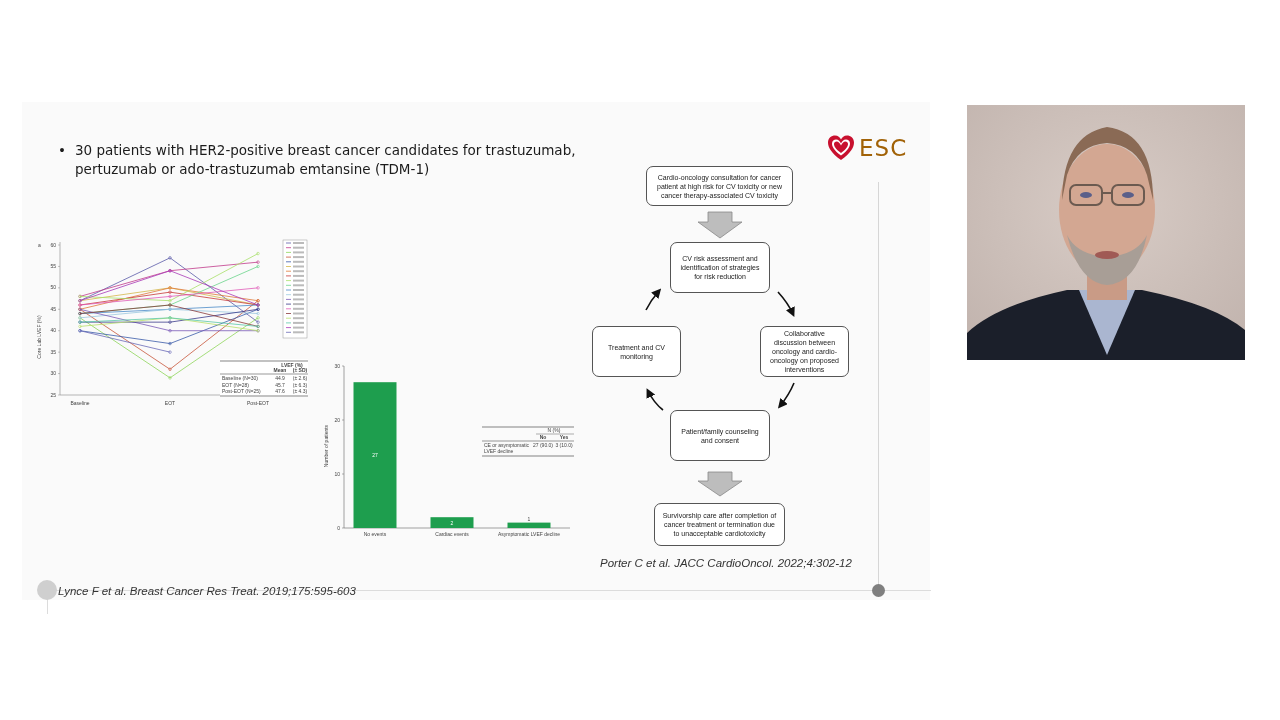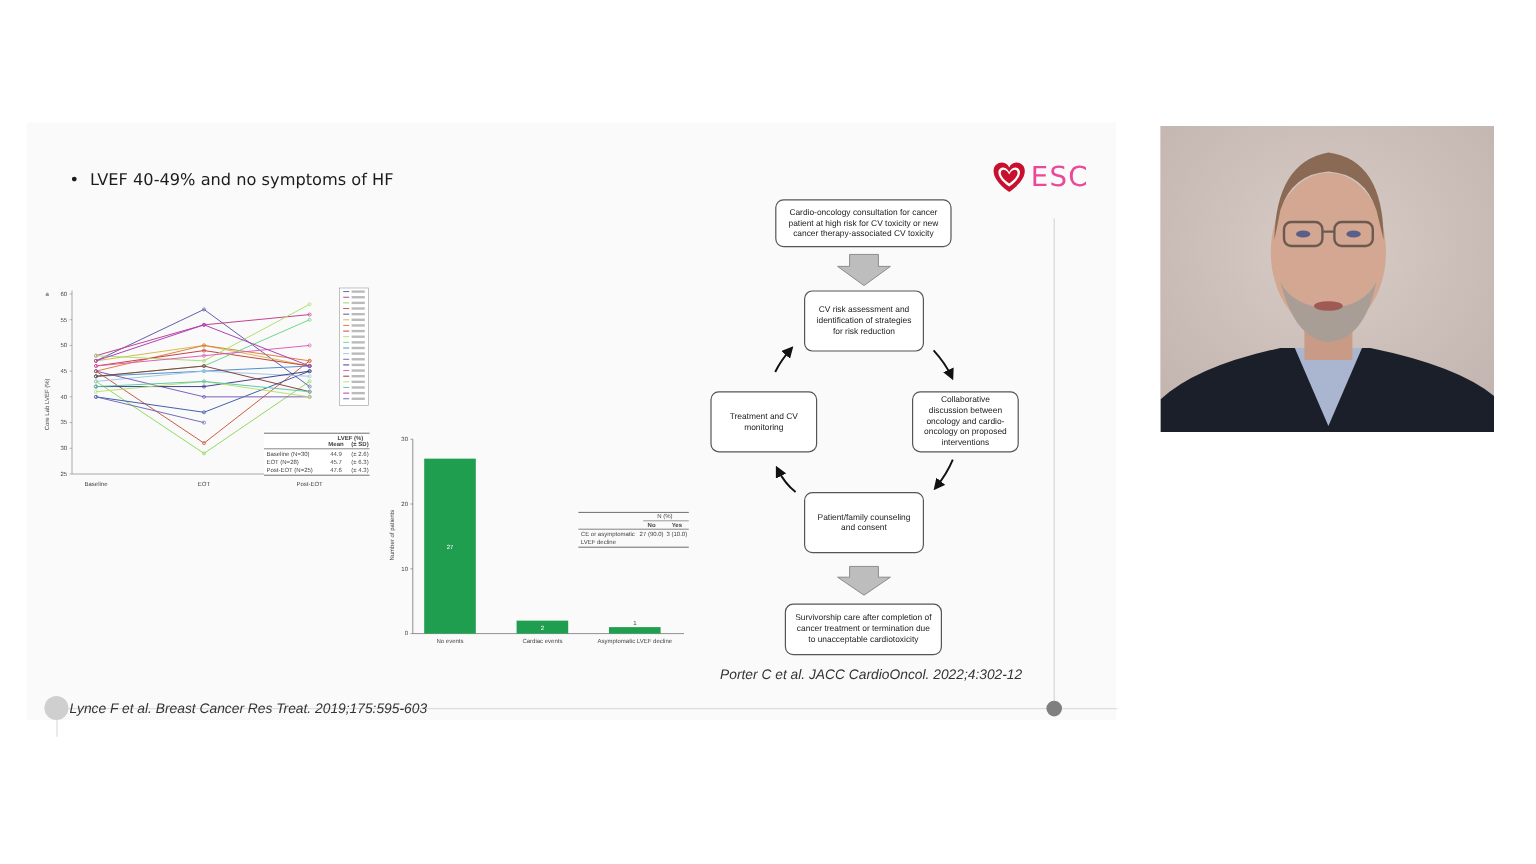--- a/index.html
+++ b/index.html
@@ -4,41 +4,41 @@
 <style>
   html, body { margin:0; padding:0; }
   body { width:1280px; height:720px; background:#ffffff; position:relative; overflow:hidden;
          font-family:"Liberation Sans", sans-serif; color:#222; }
   .slide { position:absolute; left:22px; top:102px; width:908px; height:498px; background:#fafafa; }
   .bullets { position:absolute; left:58px; top:141px; width:520px; font-family:"DejaVu Sans", sans-serif;
              font-size:13.5px; line-height:18.5px; color:#1c1c1c; margin:0; padding:0; list-style:none; }
   .bullets li { position:relative; padding-left:17px; }
   .bullets li::before { content:"•"; position:absolute; left:0; top:0; }
   .esc-logo { position:absolute; left:827px; top:134px; display:flex; align-items:center; gap:4px; }
-  .esc-logo .txt { font-family:"DejaVu Sans", sans-serif; font-size:23px; color:#ec4899; letter-spacing:1px; }
+  .esc-logo .txt { font-family:"DejaVu Sans", sans-serif; font-size:23px; color:#a16207; letter-spacing:1px; }
   .vline-right { position:absolute; left:878px; top:182px; width:1px; height:408px; background:#d6d6d6; }
   .hline-bottom { position:absolute; left:47px; top:590px; width:884px; height:1px; background:#dcdcdc; }
   .vline-left { position:absolute; left:47px; top:590px; width:1px; height:24px; background:#dcdcdc; }
   .dot-left { position:absolute; left:37px; top:580px; width:20px; height:20px; border-radius:50%; background:#cfcfcf; }
   .dot-right { position:absolute; left:872px; top:584px; width:13px; height:13px; border-radius:50%; background:#7f7f7f; }
   .ref { position:absolute; font-size:11.5px; color:#333; white-space:nowrap; }
   .fig { position:absolute; }
   .flowbox { position:absolute; border:1.3px solid #555; border-radius:7px; background:#fff;
              font-size:7px; line-height:9px; text-align:center; color:#222; display:flex;
              align-items:center; justify-content:center; box-sizing:border-box; padding:2px 6px; }
   .webcam { position:absolute; left:967px; top:105px; width:278px; height:255px; overflow:hidden; background:#cdbfb9; }
   .small { font-size:5px; fill:#444; font-family:"Liberation Sans", sans-serif; }
 </style>
 </head>
 <body>
 
 <div class="slide"></div>
 
 <ul class="bullets">
-  <li>LVEF 40-49% and no symptoms of HF</li>
+  <li>30 patients with HER2-positive breast cancer candidates for trastuzumab, pertuzumab or ado-trastuzumab emtansine (TDM-1)</li>
 </ul>
 
 <div class="esc-logo">
   <svg width="28" height="28" viewBox="0 0 28 28">
     <path d="M14 26 C4 19 1 13 1 8.5 C1 4 4.5 1.5 8 1.5 C11 1.5 13 3.5 14 5.5 C15 3.5 17 1.5 20 1.5 C23.5 1.5 27 4 27 8.5 C27 13 24 19 14 26 Z" fill="#c8102e"></path>
     <path d="M14 21.5 C7 16.5 5 12.5 5 9.5 C5 7 7 5.5 9 5.5 C11.5 5.5 13 7.5 14 9.5 C15 7.5 16.5 5.5 19 5.5 C21 5.5 23 7 23 9.5 C23 12.5 21 16.5 14 21.5 Z" fill="#fff"></path>
     <path d="M14 19 C8.5 15 7 12 7 10 C7 8.5 8.2 7.5 9.5 7.5 C11.5 7.5 13 9.5 14 11.5 C15 9.5 16.5 7.5 18.5 7.5 C19.8 7.5 21 8.5 21 10 C21 12 19.5 15 14 19 Z" fill="#c8102e"></path>
   </svg>
   <span class="txt">ESC</span>
 </div>

